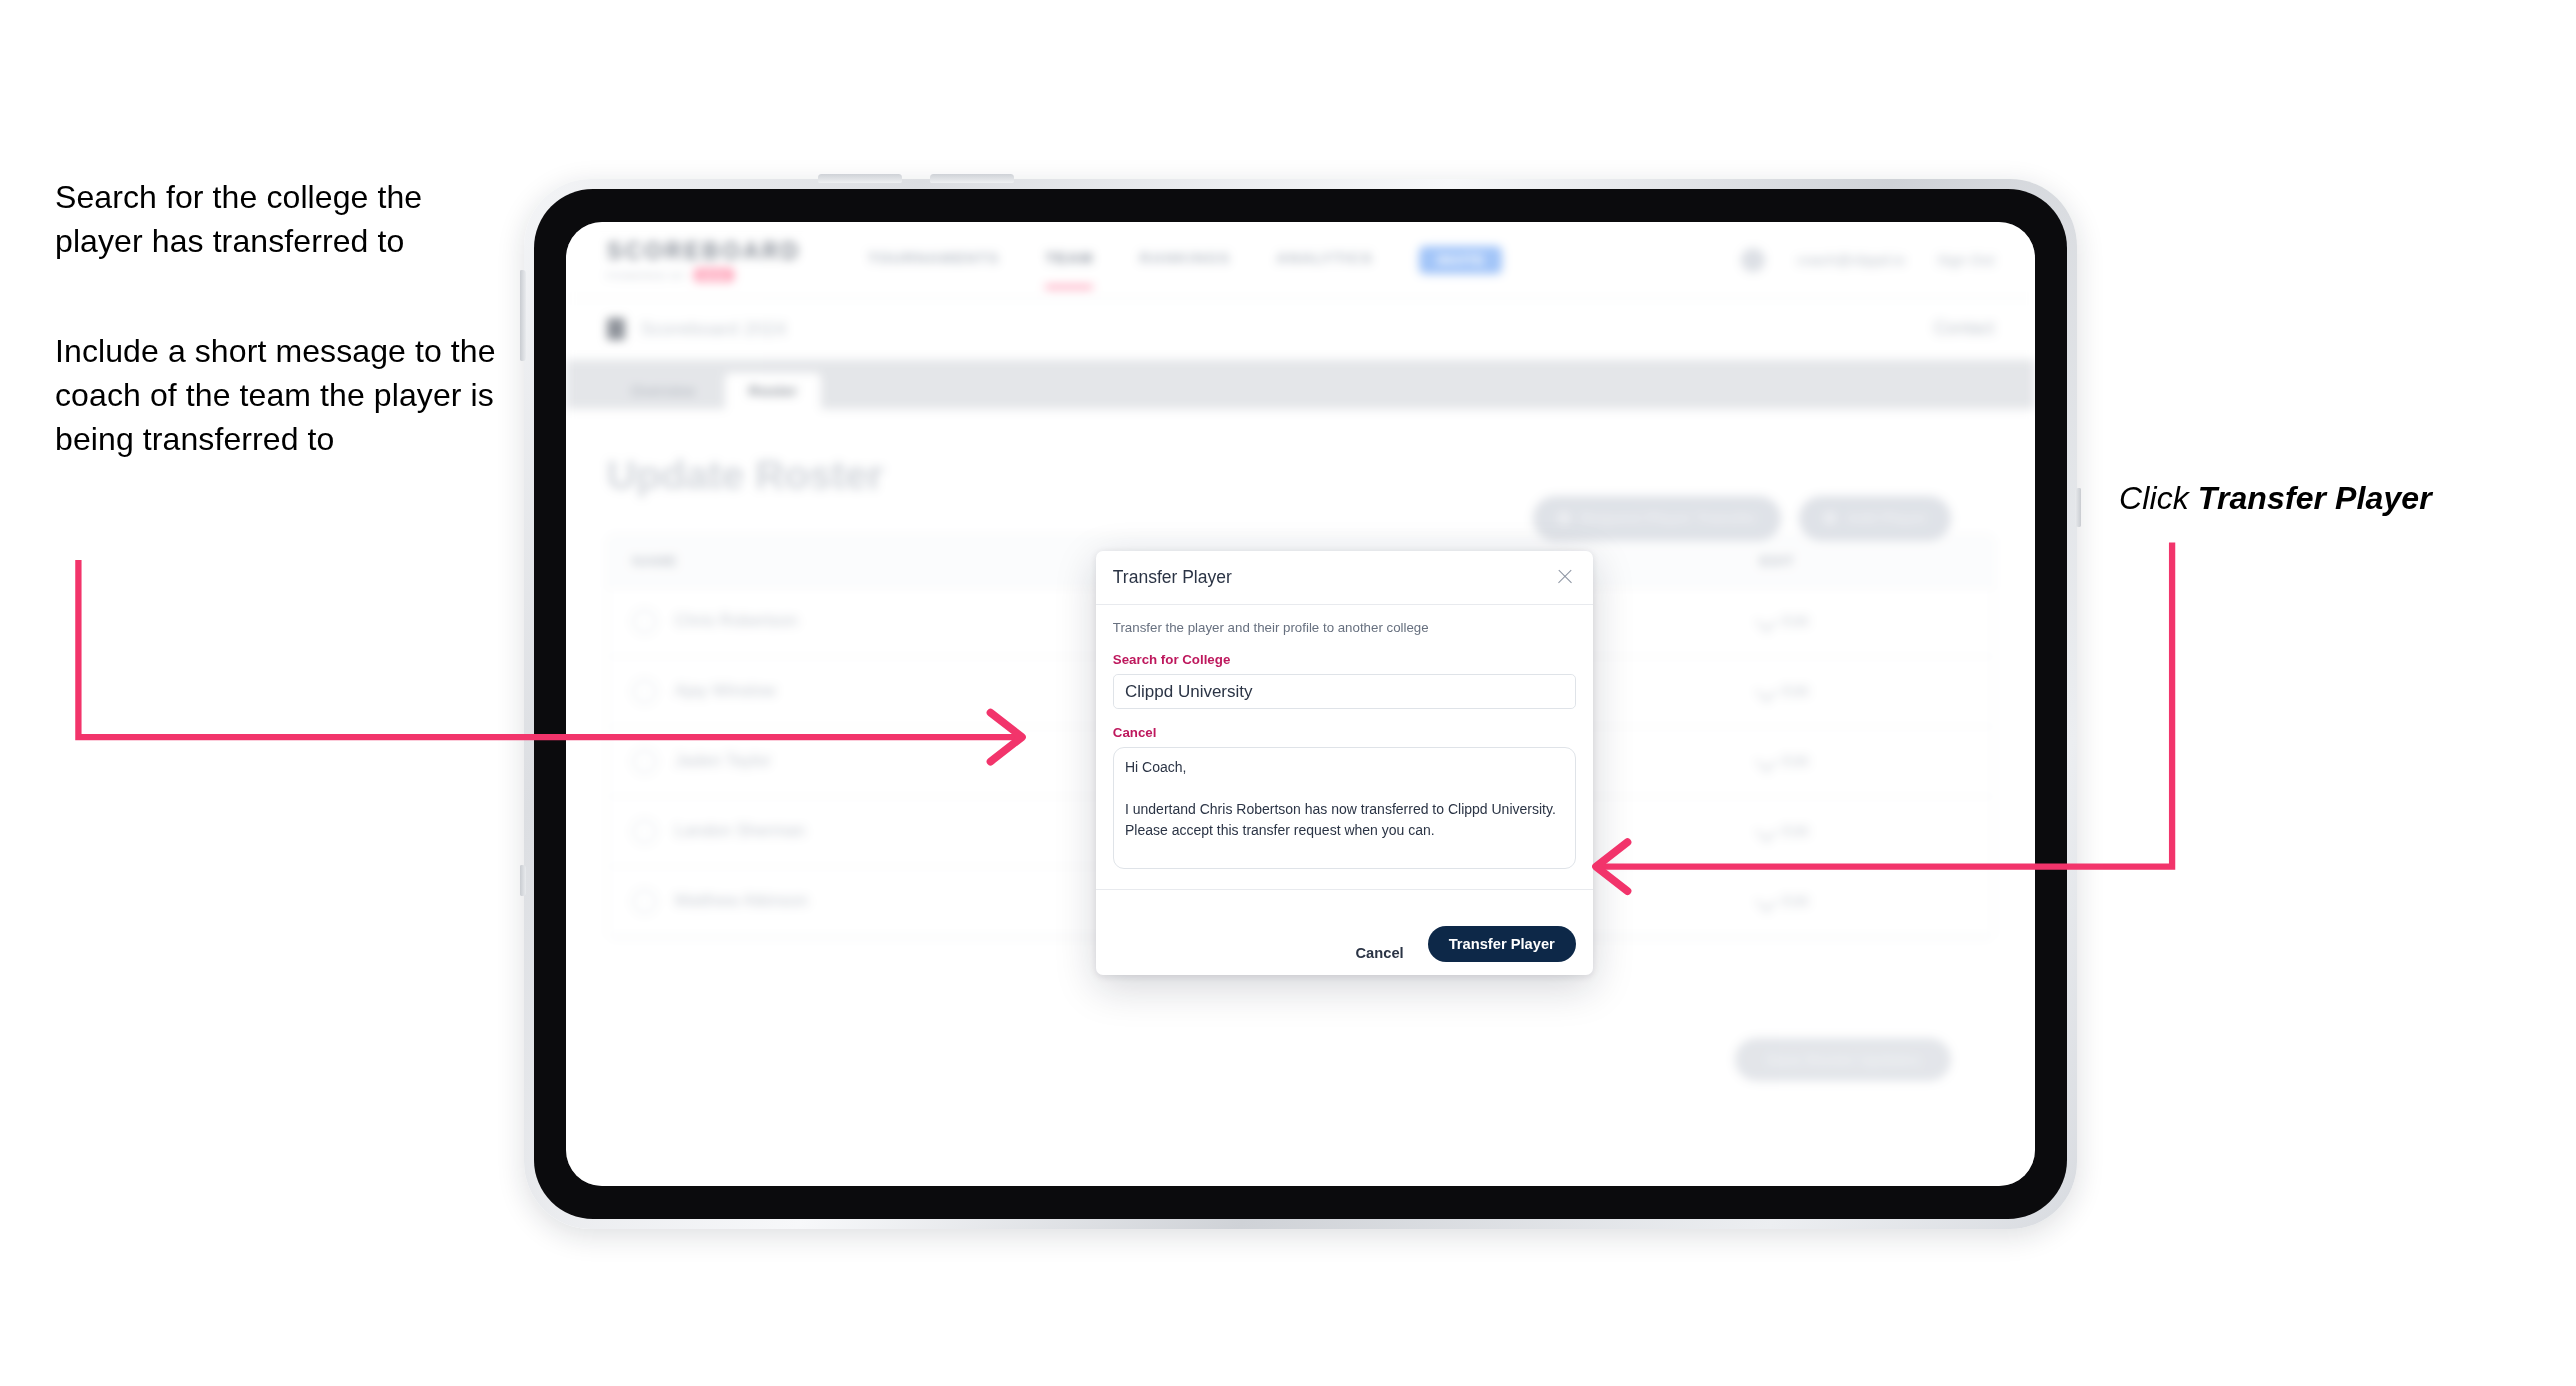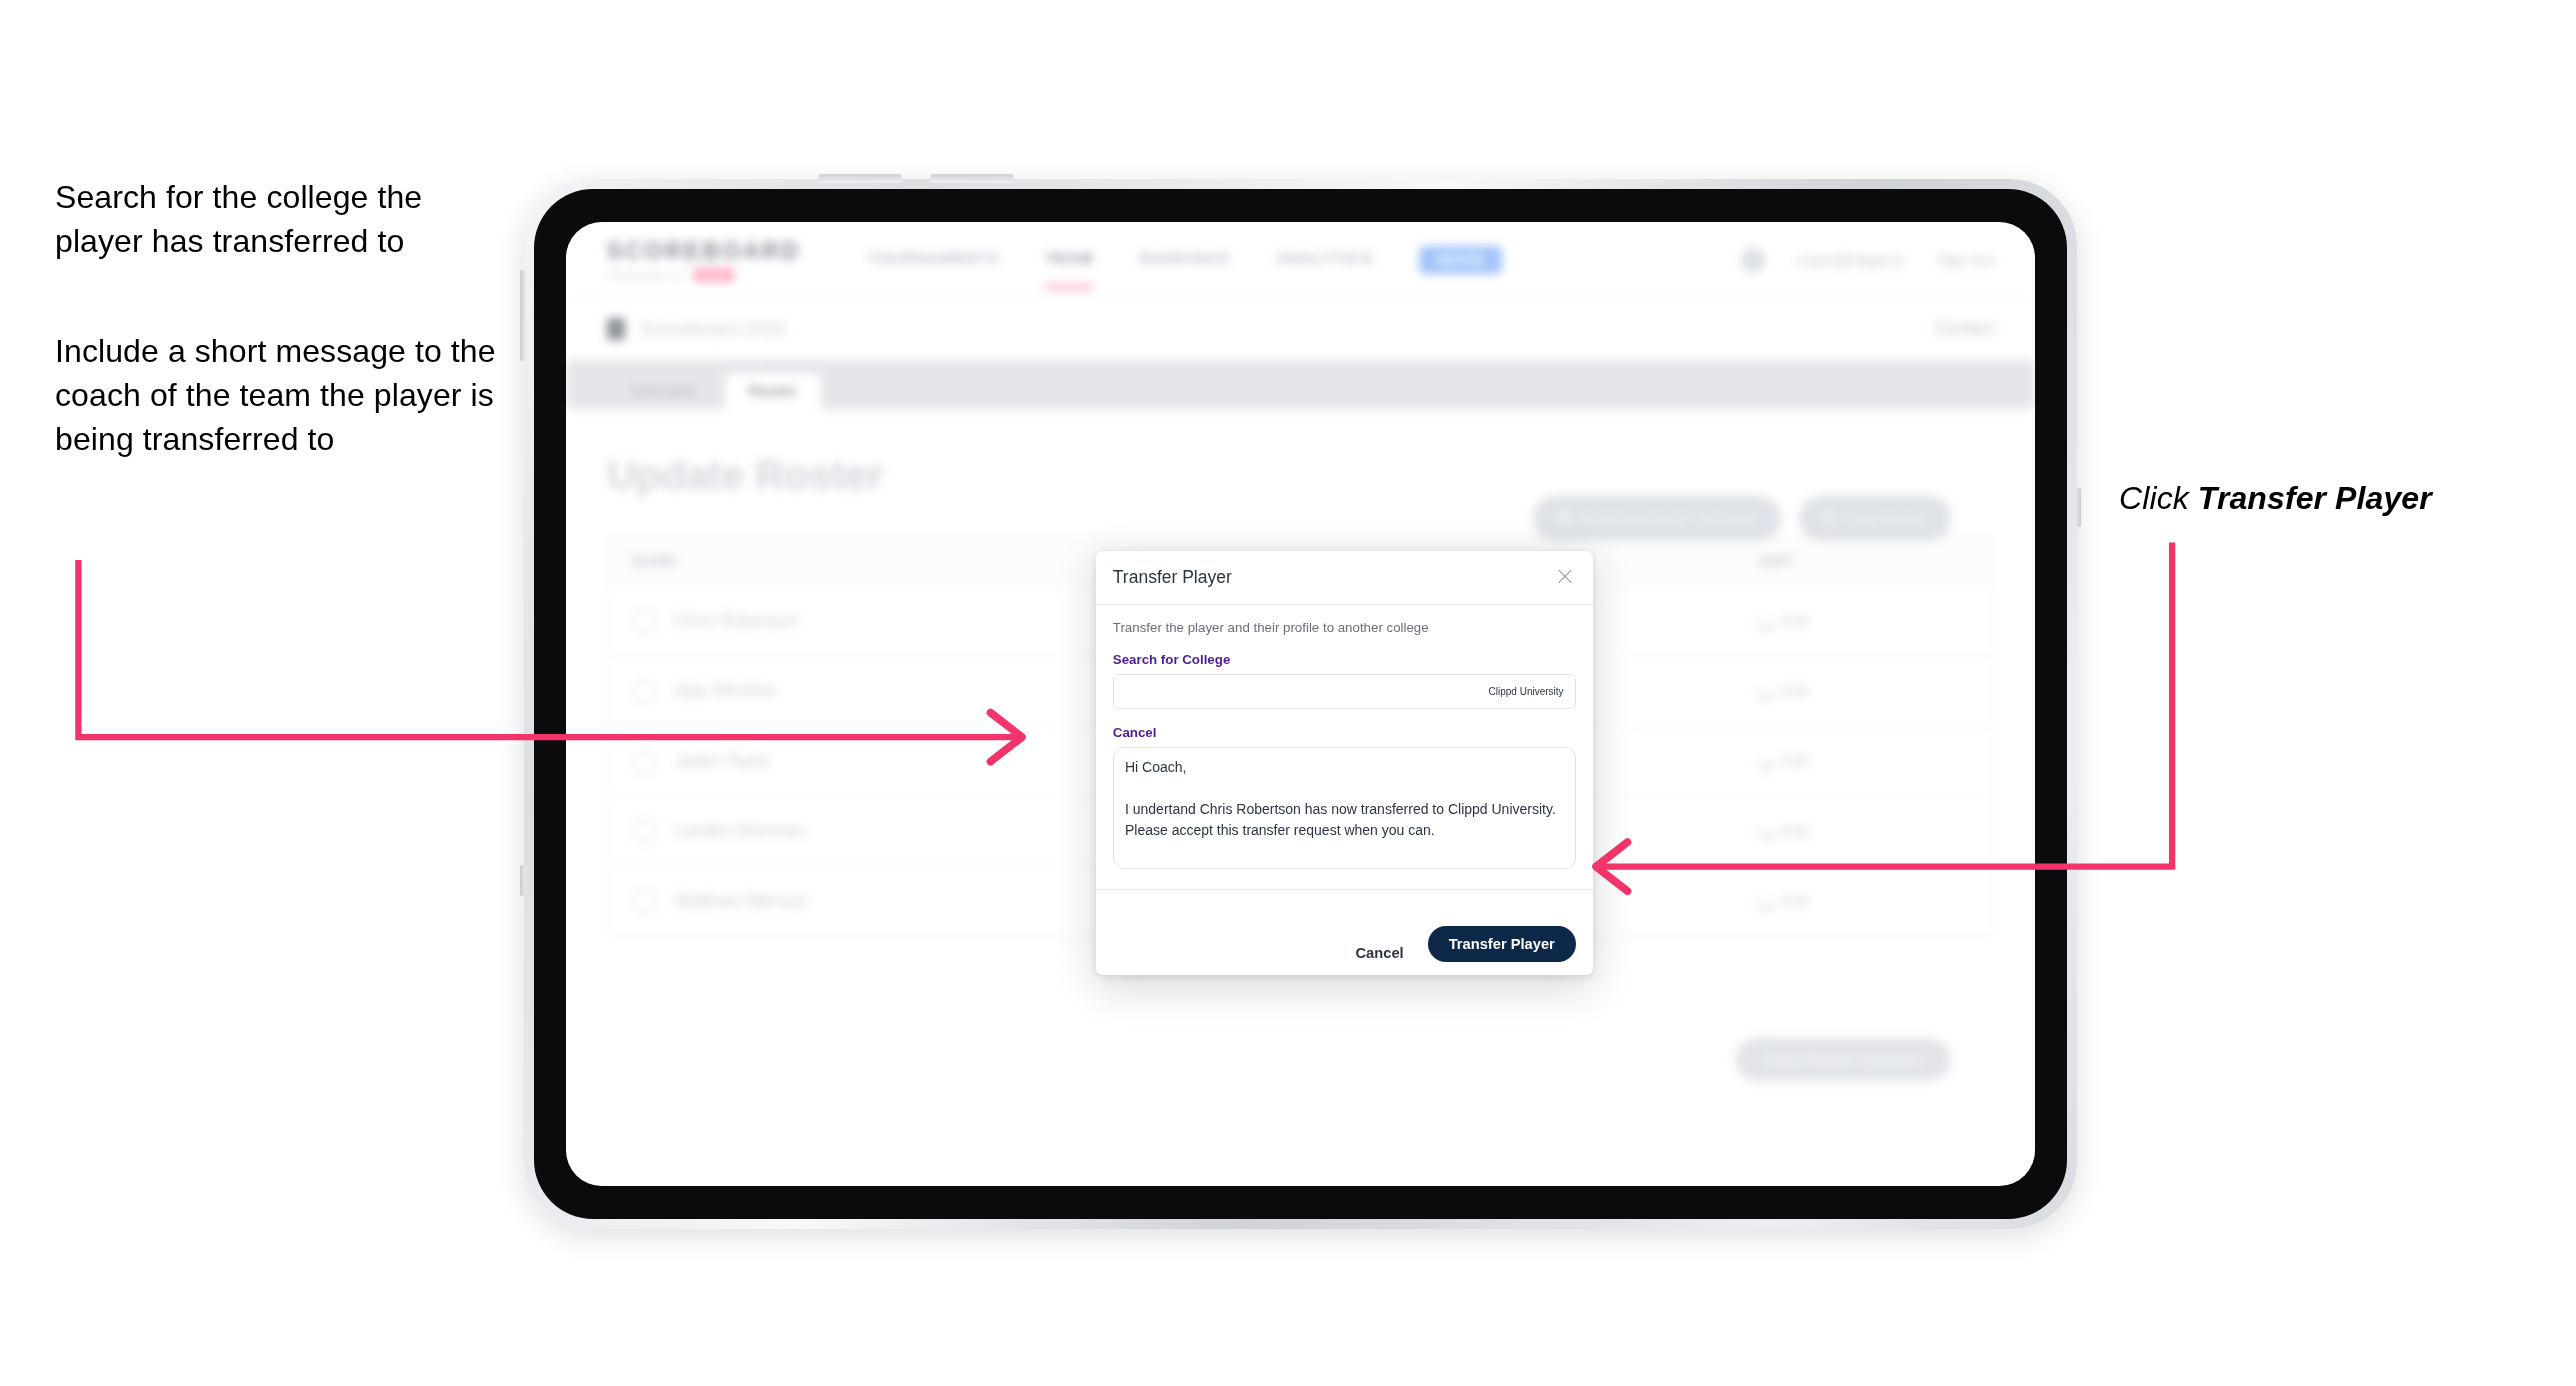--- a/index.html
+++ b/index.html
@@ -351,37 +351,36 @@
   .modal-close::after  { transform: rotate(-45deg); }
 
   .modal-body { padding: 15.4px 17px 18px 17px; }
   .modal-desc {
     font-size: 13.3px;
     color: #67707f;
     margin-bottom: 17px;
   }
   .field-label {
     font-size: 13.3px;
-    color: #4c1d95;
+    color: #be185d;
     font-weight: 700;
     margin-bottom: 7px;
   }
   .text-input {
     width: 100%;
     box-sizing: border-box;
     height: 35px;
     border: 0.7px solid #dfe3e8;
     border-radius: 4.9px;
-    font-size: 10px;
+    font-size: 17px;
     color: #2b3445;
     padding: 0 11.2px;
     font-family: "Liberation Sans", sans-serif;
     background: #fff;
     outline: none;
-    text-align: right;
   }
   .text-input::placeholder { color: #a9b0bb; }
   .gap { height: 15.4px; }
   .text-area {
     width: 100%;
     box-sizing: border-box;
     height: 122px;
     border: 0.7px solid #dfe3e8;
     border-radius: 11px;
     font-size: 14px;

